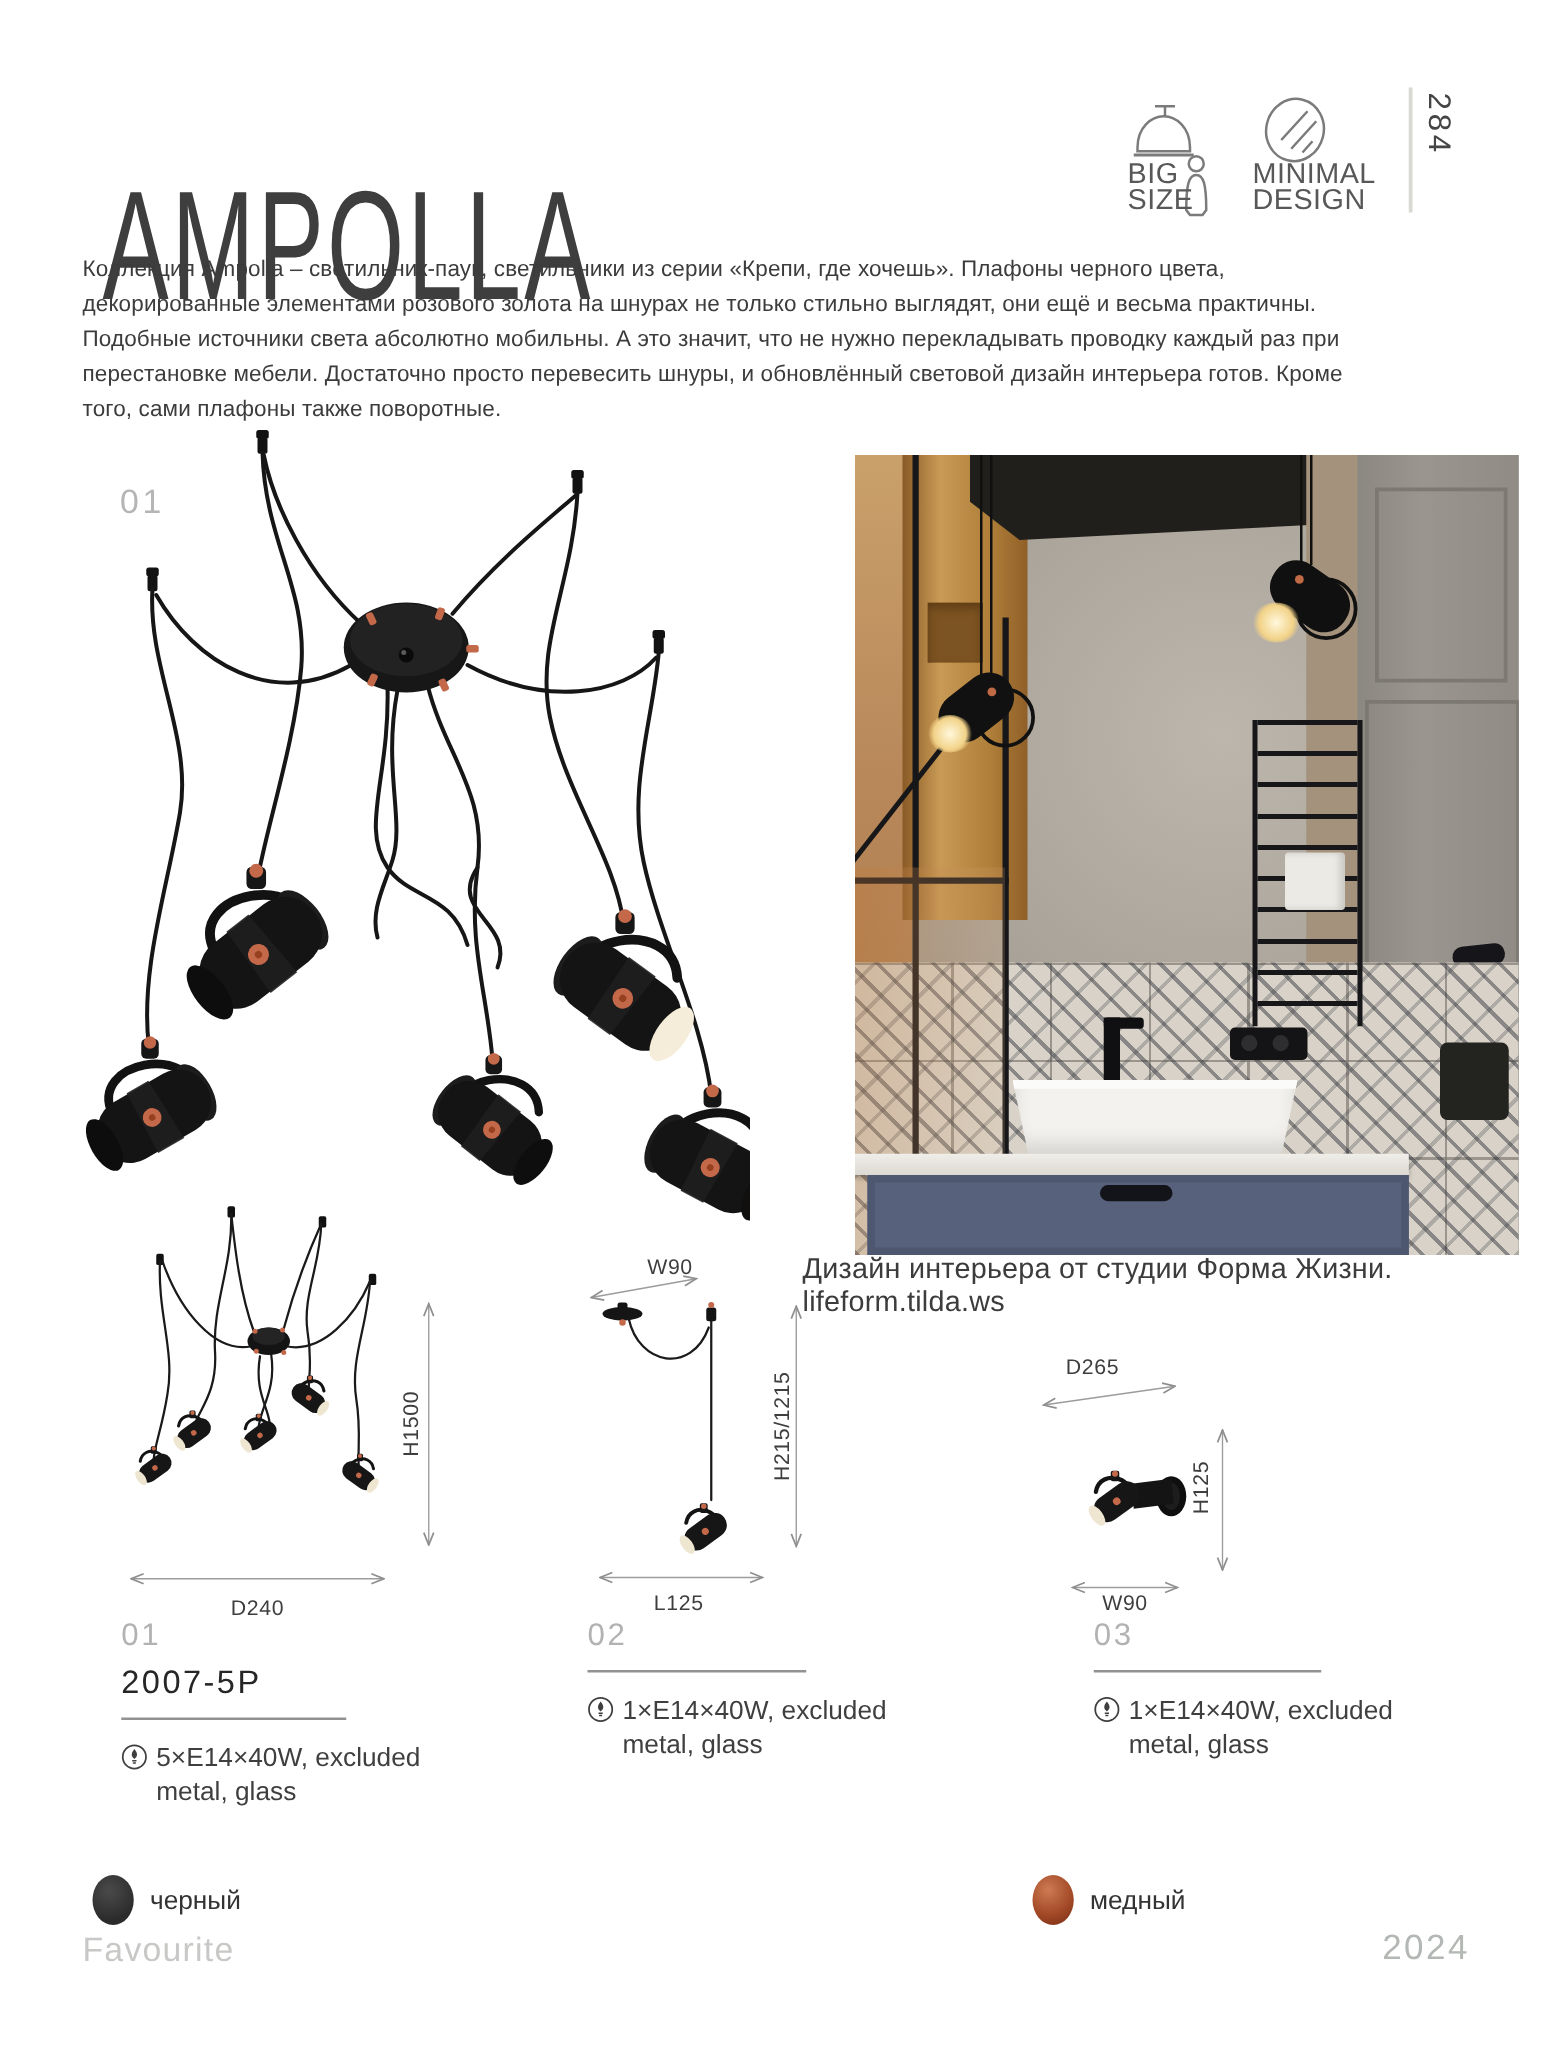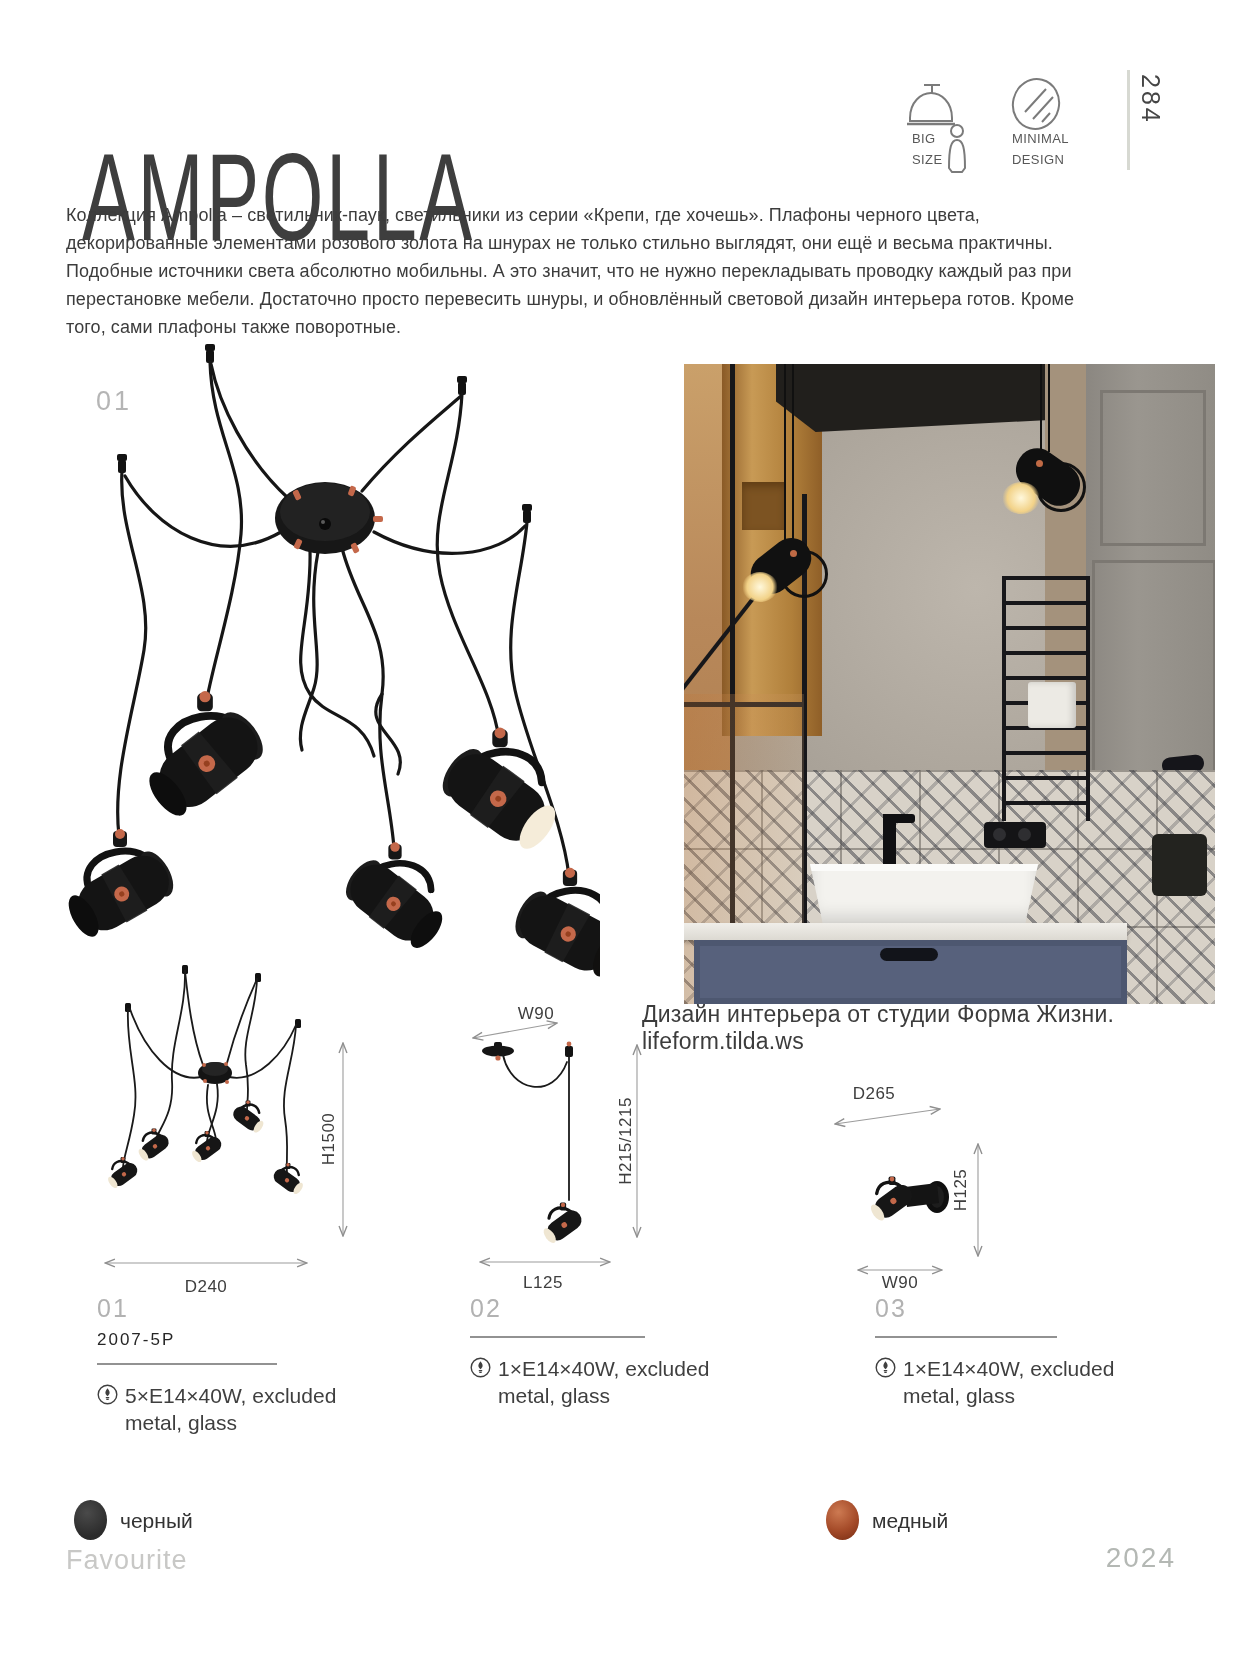--- a/index.html
+++ b/index.html
@@ -2,21 +2,21 @@
 <html><head>
 <meta charset="utf-8">
 <style>
   html,body{margin:0;padding:0;background:#888;}
   .page{position:relative;width:1240px;height:1654px;background:#ffffff;margin:0 auto;
         font-family:"Liberation Sans","DejaVu Sans",sans-serif;color:#3b3b3b;overflow:hidden;}
 
   
   .title{position:absolute;left:82px;top:52px;font-size:124px;line-height:1;font-weight:400;
          color:#3e3e3e;letter-spacing:4px;transform:scaleX(0.64);transform-origin:0 0;white-space:nowrap;}
-  .badge-text{position:absolute;font-size:13px;line-height:21px;color:#585858;letter-spacing:.4px;margin-left:10px;}
+  .badge-text{position:absolute;font-size:23px;line-height:21px;color:#585858;letter-spacing:.4px;}
   .badge-icon{position:absolute;}
   .page-edge-line{position:absolute;left:1127px;top:70px;width:3px;height:100px;background:#d7d9d2;}
   .page-num{position:absolute;left:1136px;top:74px;font-size:25px;color:#454545;
             writing-mode:vertical-rl;letter-spacing:3px;}
 
   
   .descr{position:absolute;left:66px;top:183px;width:1015px;font-size:18px;line-height:28px;
          color:#3c3c3c;letter-spacing:.1px;}
 
   
@@ -35,21 +35,21 @@
   .cord-thin{stroke:#1a1a1a;stroke-width:1.8;fill:none;stroke-linecap:round;}
   .dim{stroke:#9c9c9c;stroke-width:1.1;fill:none;
        marker-start:url(#dimArrow);marker-end:url(#dimArrow);}
   .dim-label{position:absolute;font-size:17px;color:#3e3e3e;letter-spacing:.5px;white-space:nowrap;
              transform:translate(-50%,-50%);}
   .dim-label.vert{transform:translate(-50%,-50%) rotate(-90deg);}
 
   
   .prod{position:absolute;top:1294px;width:330px;}
   .prod .idx{font-size:25px;color:#b2b2b2;letter-spacing:2px;}
-  .prod .code{font-size:17px;color:#262626;letter-spacing:2px;margin-top:7px;}
+  .prod .code{font-size:26px;color:#262626;letter-spacing:2px;margin-top:7px;}
   .prod .rule{height:2px;background:#929292;margin-top:13px;}
   .prod .spec{display:flex;gap:7px;margin-top:17px;font-size:21px;line-height:27px;color:#3f3f3f;}
   .prod .spec svg{flex:0 0 auto;margin-top:2px;}
   #prod-1{left:97px;} #prod-2{left:470px;} #prod-3{left:840px;margin-left:35px;}
   #prod-1 .rule{width:180px;} #prod-2 .rule{width:175px;} #prod-3 .rule{width:182px;}
 
   
   .swatch{position:absolute;width:33px;height:40px;border-radius:50%;}
   .swatch-label{position:absolute;font-size:21px;color:#333;}
   .brand{position:absolute;left:66px;top:1545px;font-size:27px;color:#c8c8c6;letter-spacing:1px;}

